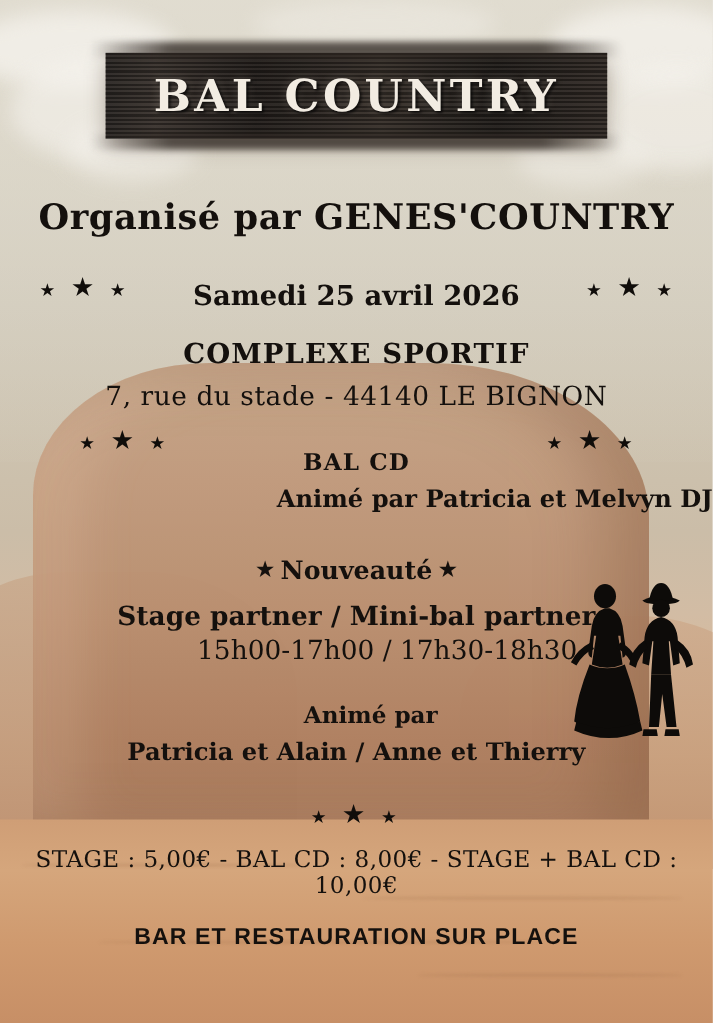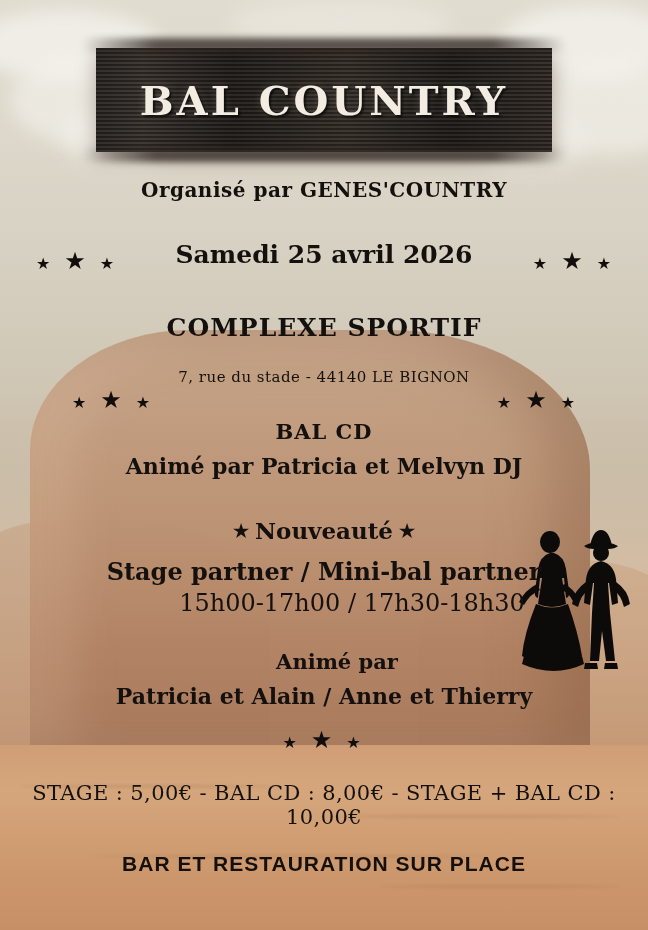--- a/index.html
+++ b/index.html
@@ -101,21 +101,21 @@
     border-radius: 50%;
     filter: blur(1.5px);
   }
 
   
   .banner {
     position: absolute;
     left: 96px;
     top: 48px;
     width: 456px;
-    height: 104px;
+    height: 78px;
     background:
       repeating-linear-gradient(to bottom,
         rgba(0,0,0,0.30) 0px, rgba(0,0,0,0.30) 2px,
         rgba(255,255,255,0.04) 2px, rgba(255,255,255,0.04) 4px),
       linear-gradient(to right, #2b2724 0%, #3a332e 10%, #241f1c 30%, #37302a 55%, #221e1b 78%, #332c27 100%);
     box-shadow: 0 6px 18px rgba(60,40,25,0.35);
   }
   .banner::before, .banner::after {
     content: "";
     position: absolute;
@@ -147,55 +147,56 @@
     left: 0; right: 0;
     top: 170px;
     text-align: center;
     color: #14100d;
   }
   .line { width: 648px; text-align: center; }
 
   .organizer {
     font-family: "DejaVu Serif", serif;
     font-weight: bold;
-    font-size: 20px;
+    font-size: 32px;
     letter-spacing: 0.5px;
     margin-top: 8px;
   }
   .date {
     font-family: "DejaVu Serif", serif;
     font-weight: bold;
     font-size: 25px;
     margin-top: 38px;
   }
   .venue {
     font-family: "DejaVu Serif", serif;
     font-weight: bold;
     font-size: 25px;
     letter-spacing: 1px;
-    margin-top: 44px;
+    margin-top: 24px;
   }
   .address {
     font-family: "DejaVu Serif", serif;
-    font-size: 15px;
-    margin-top: 26px;
+    font-size: 24px;
+    margin-top: 10px;
     letter-spacing: .5px;
   }
   .balcd {
     font-family: "DejaVu Serif", serif;
     font-weight: bold;
     font-size: 21px;
     letter-spacing: 1px;
     margin-top: 33px;
   }
   .anime1 {
     font-family: "DejaVu Serif", serif;
     font-weight: bold;
     font-size: 22px;
     margin-top: 9px;
+    text-align: right;
   }
   .apartir {
     font-family: "DejaVu Serif", serif;
     font-size: 21px;
     margin-top: 20px;
   }
   .nouveaute {
     font-family: "DejaVu Serif", serif;
     font-weight: bold;
     font-size: 23px;

